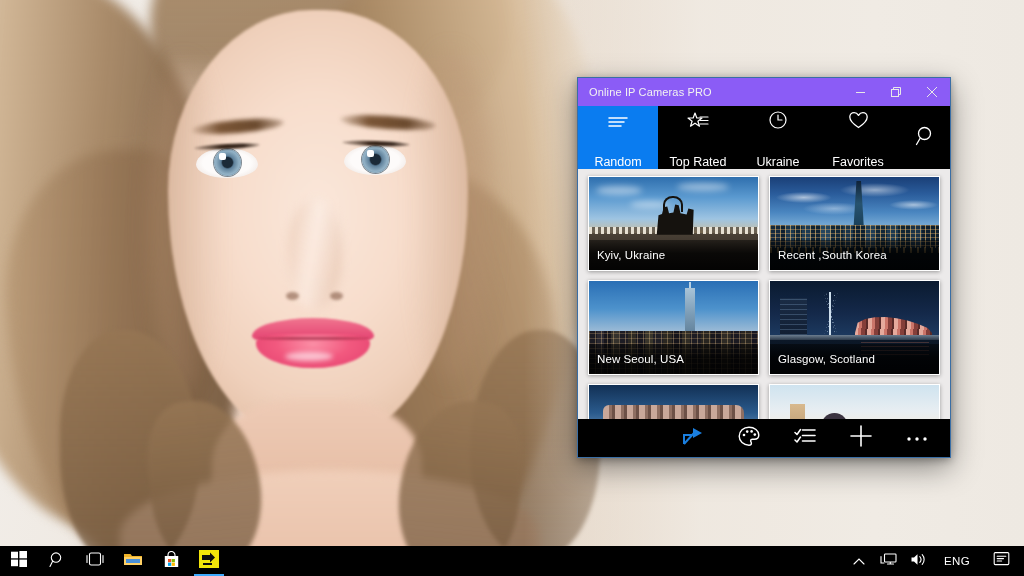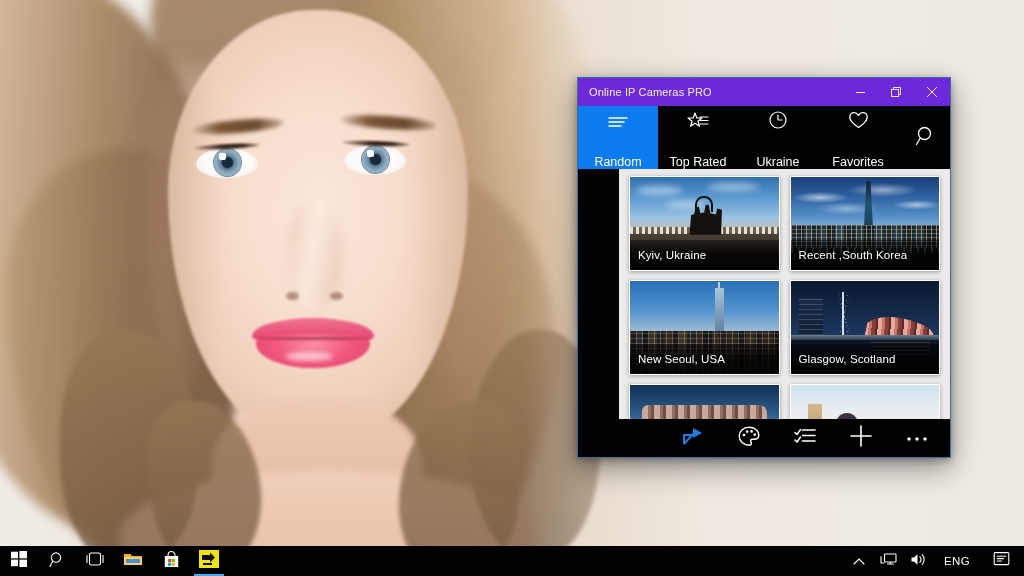--- a/index.html
+++ b/index.html
@@ -229,21 +229,21 @@
     background: #000;
     border: 1px solid #3a6ea5;
     box-shadow: 0 10px 28px rgba(0,0,0,0.42), 0 2px 8px rgba(0,0,0,0.3);
     overflow: hidden;
     display: flex;
     flex-direction: column;
   }
   
   .titlebar {
     height: 28px;
-    background: #6d28d9;
+    background: #8b5cf6;
     display: flex;
     align-items: center;
     flex: 0 0 auto;
   }
   .title-text {
     color: #f2f2f2;
     font-size: 11px;
     padding-left: 11px;
     letter-spacing: 0.15px;
     white-space: nowrap;
@@ -283,21 +283,20 @@
     width: 48px; color: #fff;
   }
 
   
   .content {
     flex: 1 1 auto;
     background: #eceaea;
     position: relative;
     overflow: hidden;
     padding: 7px 10px 16px 10px;
-    margin-left: 41px;
   }
   .grid {
     display: grid;
     grid-template-columns: 1fr 1fr;
     gap: 9px 10px;
   }
   .card {
     position: relative;
     height: 93px;
     background: #1a1a1a;

